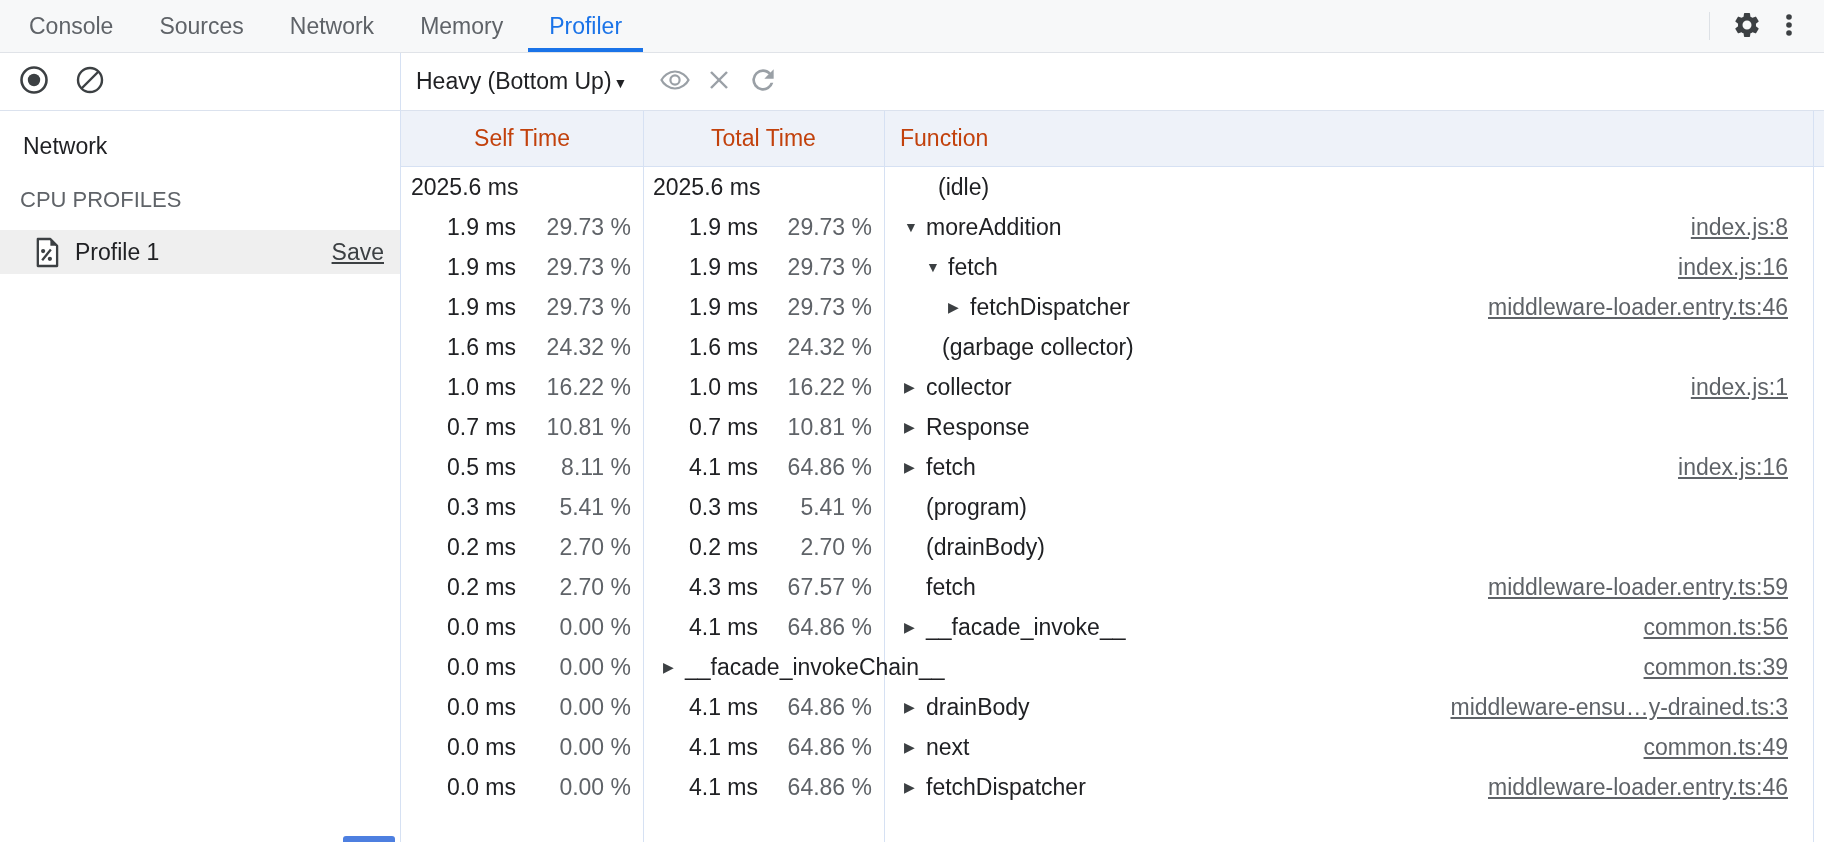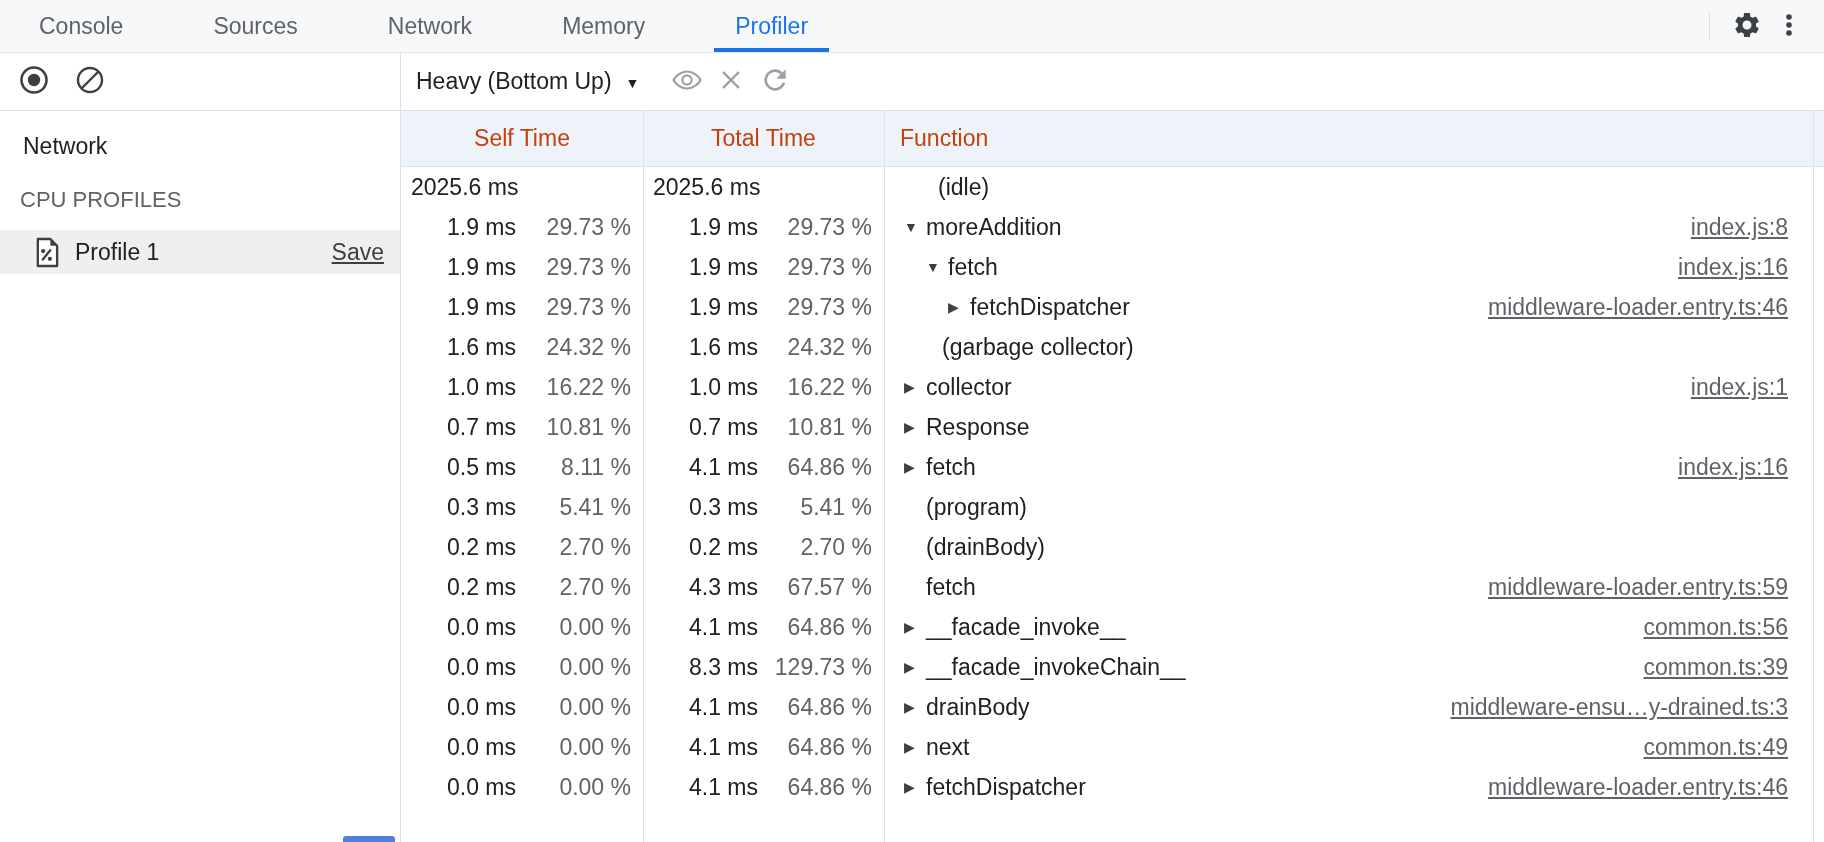--- a/index.html
+++ b/index.html
@@ -3,21 +3,21 @@
 <meta charset="utf-8">
 <style>
   * { margin:0; padding:0; box-sizing:border-box; }
   html,body { background:#fff; }
   body { font-family:"Liberation Sans","DejaVu Sans",sans-serif; color:var(--text,#202124); }
   .devtools { position:relative; width:1824px; height:842px; background:#fff; overflow:hidden; }
 
   
   .tabbar { display:flex; align-items:stretch; height:53px; background:var(--tabbar-bg,#f7f8f9);
             border-bottom:1px solid #e0e3e8; }
-  .tabs { display:flex; align-items:stretch; padding-left:16px;gap:44px; }
+  .tabs { display:flex; align-items:stretch; padding-left:6px; }
   .tab { position:relative; display:flex; align-items:center; padding:0 23px; font-size:23px;
          color:var(--muted,#5f6368); cursor:default; white-space:nowrap; }
   .tab.active { color:var(--accent,#1a73e8); }
   .tab.active::after { content:""; position:absolute; left:2px; right:2px; bottom:0; height:4px;
                        background:var(--accent,#1a73e8); }
   .tabbar-right { margin-left:auto; display:flex; align-items:center; padding-right:14px; }
   .tabbar-divider { width:1px; height:28px; background:#dde1e6; margin-right:16px; }
   .icon-btn { background:none; border:none; display:flex; align-items:center; justify-content:center;
               width:42px; height:42px; cursor:pointer; }
 
@@ -36,21 +36,21 @@
   .profile-icon { display:flex; align-items:center; margin-right:15px; }
   .profile-name { font-size:23px; color:#202124; }
   .save-link { margin-left:auto; font-size:23px; color:#3c4043; text-decoration:underline; cursor:pointer; }
   .mini-scroll { position:absolute; left:343px; bottom:0; width:52px; height:6px;
                  background:#4d7fe0; border-radius:3px 3px 0 0; }
 
   
   .main { flex:1; display:flex; flex-direction:column; min-width:0; }
   .main-toolbar { height:58px; flex:0 0 58px; border-bottom:1px solid var(--panel-border,#dbe2ee);
                   display:flex; align-items:center; padding-left:15px; }
-  .dropdown { display:flex; align-items:center; gap:14px; font-size:23px; color:#202124; cursor:pointer; }
+  .dropdown { display:flex; align-items:center; gap:2px; font-size:23px; color:#202124; cursor:pointer; }
   .caret { font-size:14px; color:#202124; transform:translateY(1px); }
   .tb-icon { background:none; border:none; width:44px; height:44px; display:flex; align-items:center;
              justify-content:center; cursor:pointer; }
   .tb-icon.first { margin-left:26px; }
 
   
   .grid { position:relative; flex:1; overflow:hidden; }
   .grid-header { display:flex; height:56px; background:var(--header-bg,#eef2f9);
                  border-bottom:1px solid var(--grid-line,#d6e1f3); font-size:23px; color:#c2410c; }
   .gh { display:flex; align-items:center; cursor:pointer; }
@@ -364,24 +364,20 @@
                 <span class="arrow">▶</span>
                 <span class="fn-name">__facade_invoke__</span>
                 <a class="src-link">common.ts:56</a>
               </div>
             </div>
             <div class="row">
               <div class="cell time-cell">
                 <span class="ms">0.0 ms</span>
                 <span class="pct">0.00 %</span>
               </div>
-              <div class="cell time-cell total">
-                <span class="ms">8.3 ms</span>
-                <span class="pct">129.73 %</span>
-              </div>
               <div class="cell fn-cell" style="padding-left: 20px;">
                 <span class="arrow">▶</span>
                 <span class="fn-name">__facade_invokeChain__</span>
                 <a class="src-link">common.ts:39</a>
               </div>
             </div>
             <div class="row">
               <div class="cell time-cell">
                 <span class="ms">0.0 ms</span>
                 <span class="pct">0.00 %</span>

